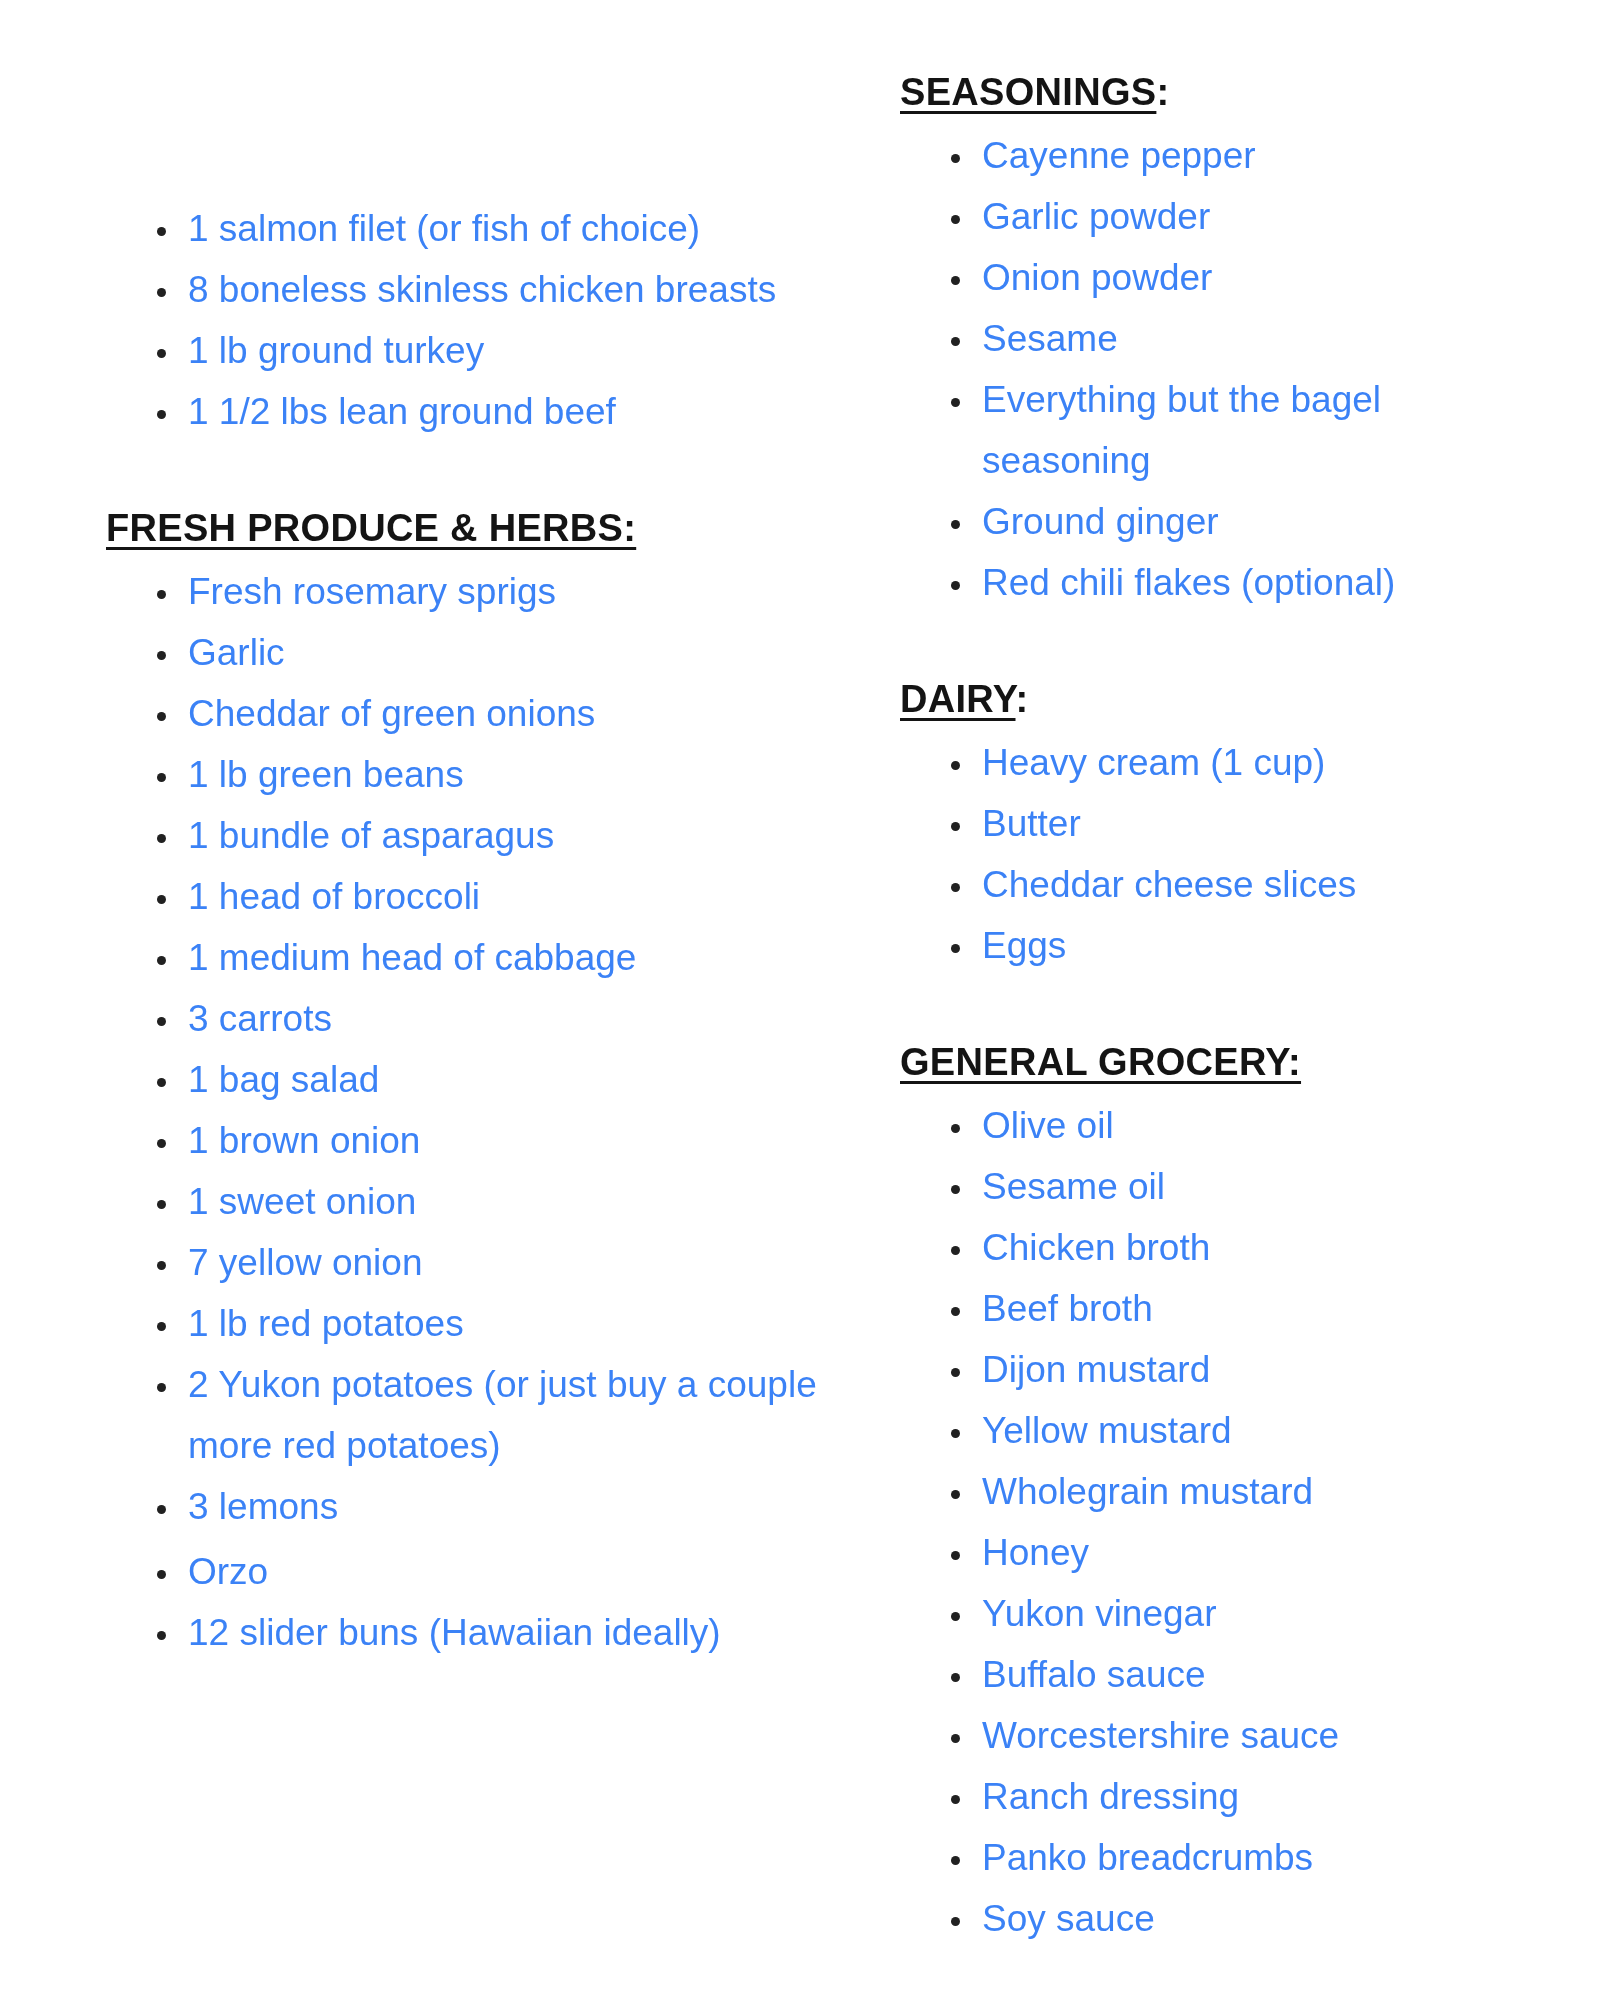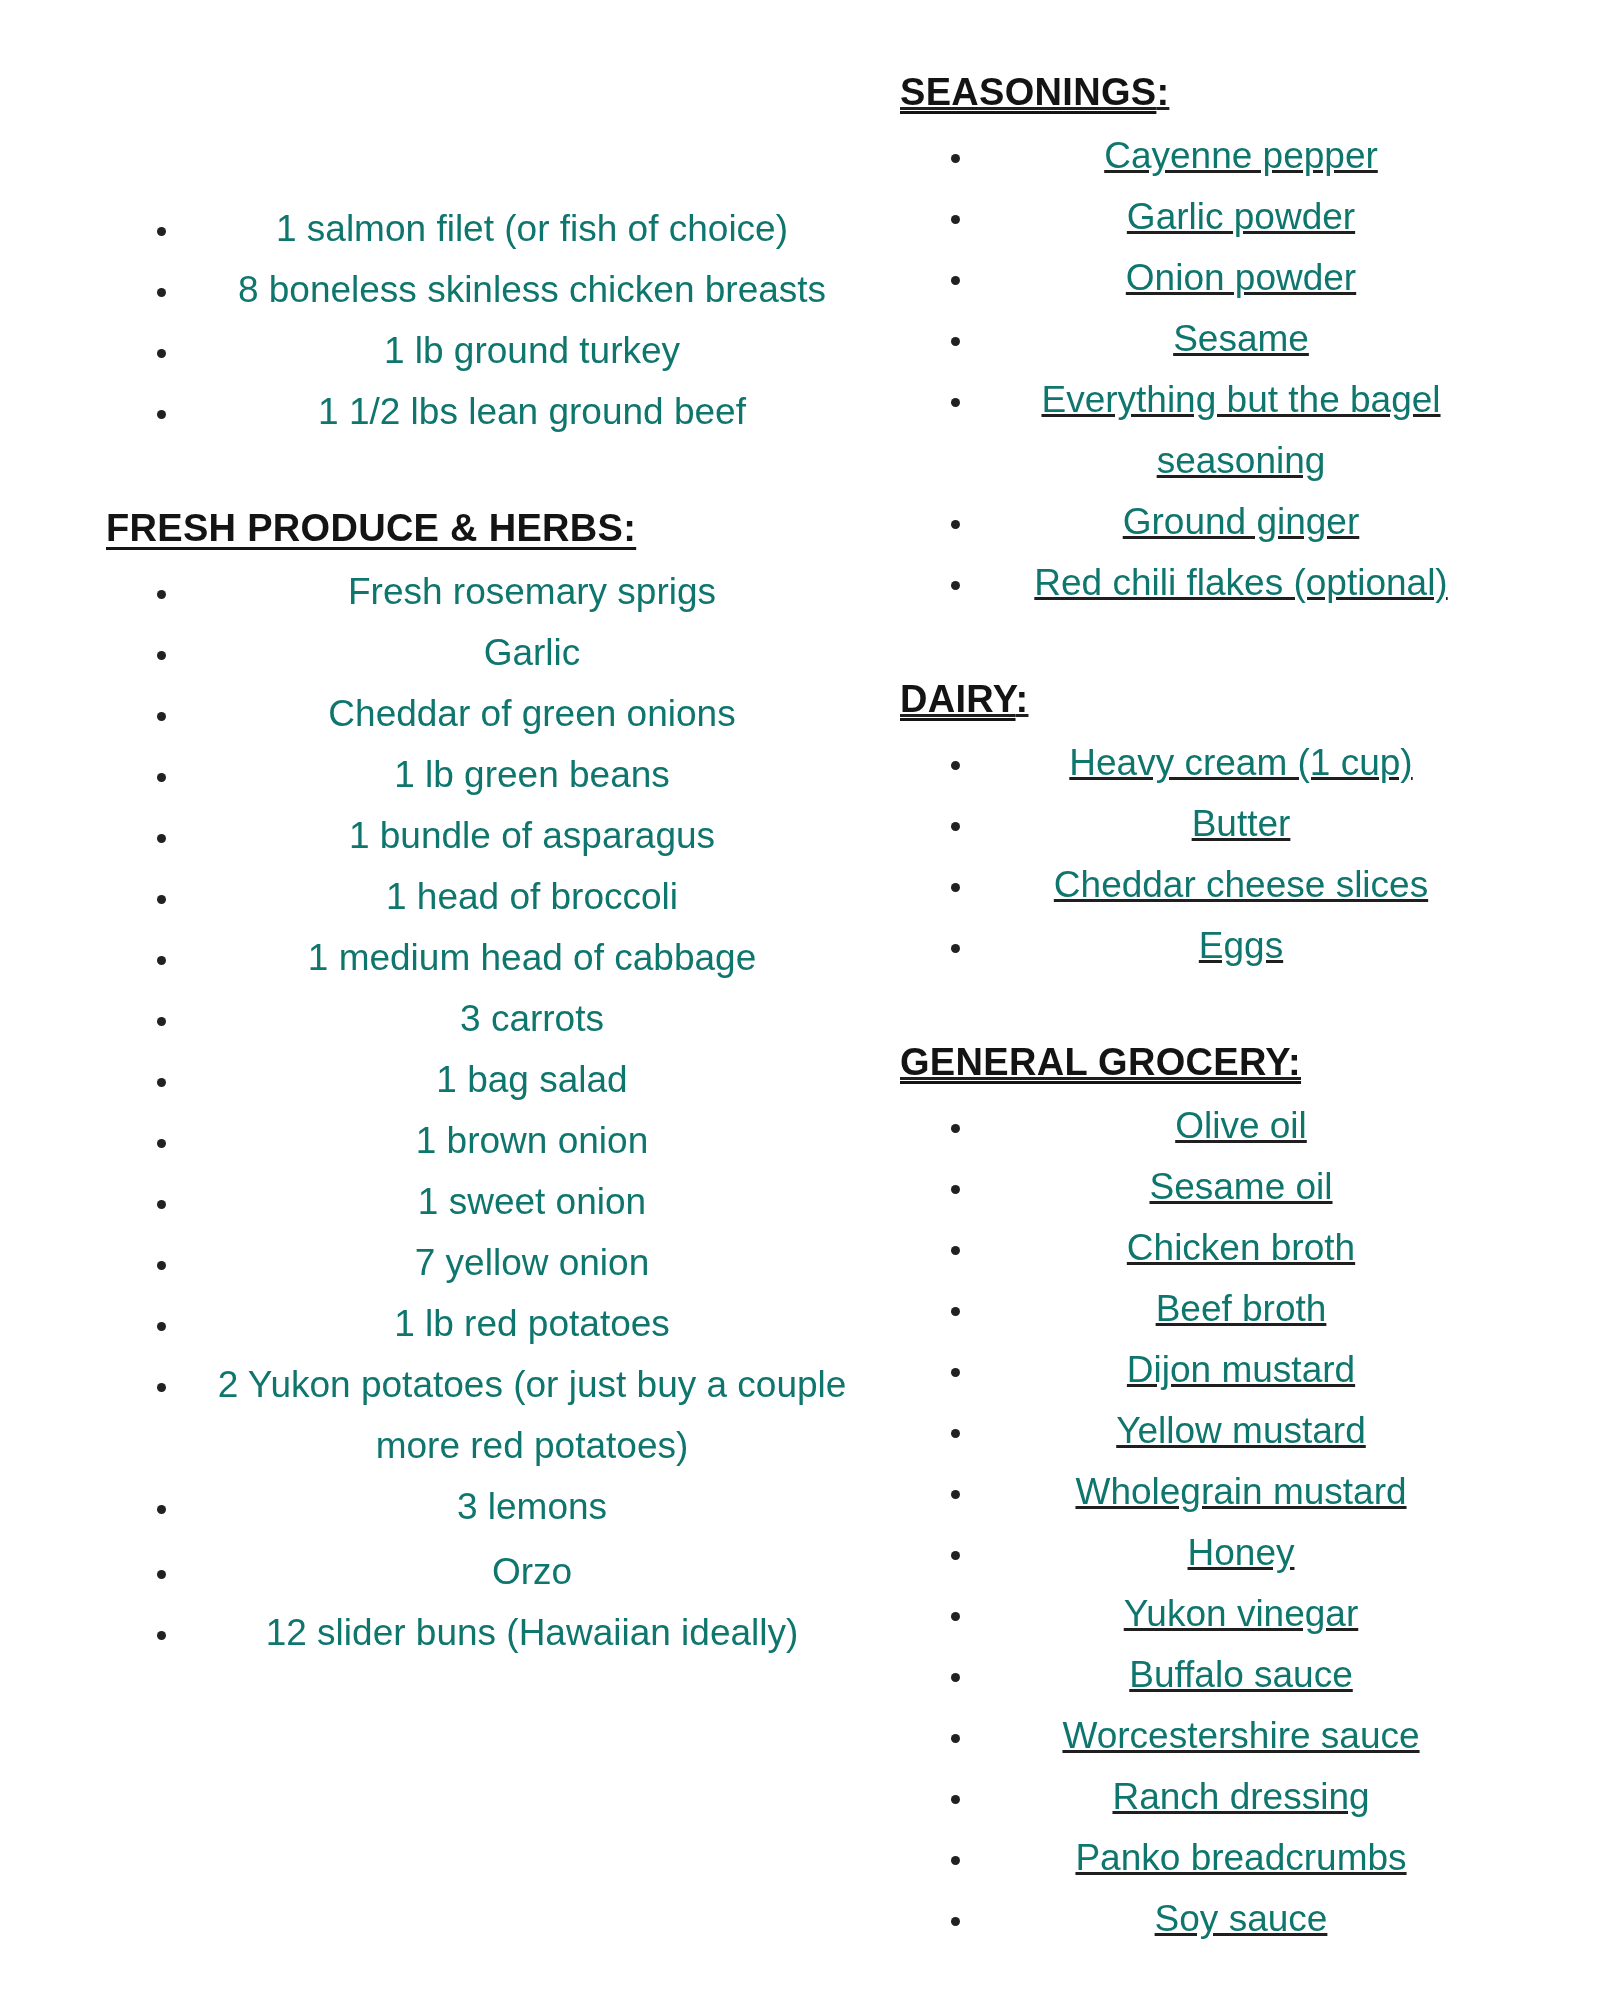--- a/index.html
+++ b/index.html
@@ -21,21 +21,20 @@
   }
   .col-left {
     left: 106px;
     top: 196px;
     width: 770px;
   }
   .col-right {
     left: 900px;
     top: 62px;
     width: 600px;
-    text-decoration: underline;
   }
   .section { margin: 0; }
   .section + .section { margin-top: 56px; }
   
   .col-left .section:nth-child(3) { margin-top: 4px; }
 
   .section-title {
     margin: 0;
     font-size: 38px;
     font-weight: 700;
@@ -50,22 +49,21 @@
   }
   ul.item-list {
     list-style: disc outside;
     margin: 2px 0 0 0;
     padding: 0 0 0 76px;
   }
   li.item {
     font-size: 37px;
     line-height: 61px;
     padding-left: 6px;
-    color: #0f766e;
-    text-align: center;
+    color: #3b82f6;
   }
   li.item::marker {
     font-size: 30px;
     color: #212121;
   }
 </style>
 </head>
 <body>
 
 <div class="page">

